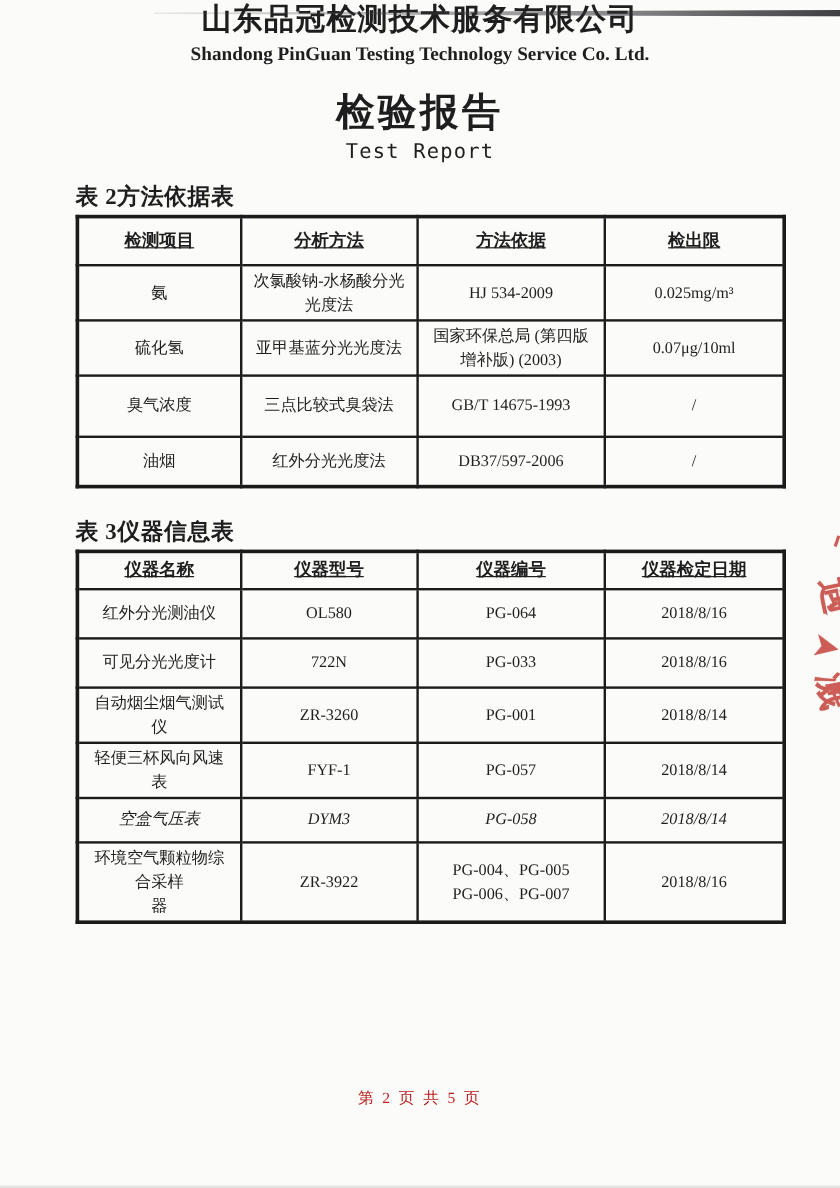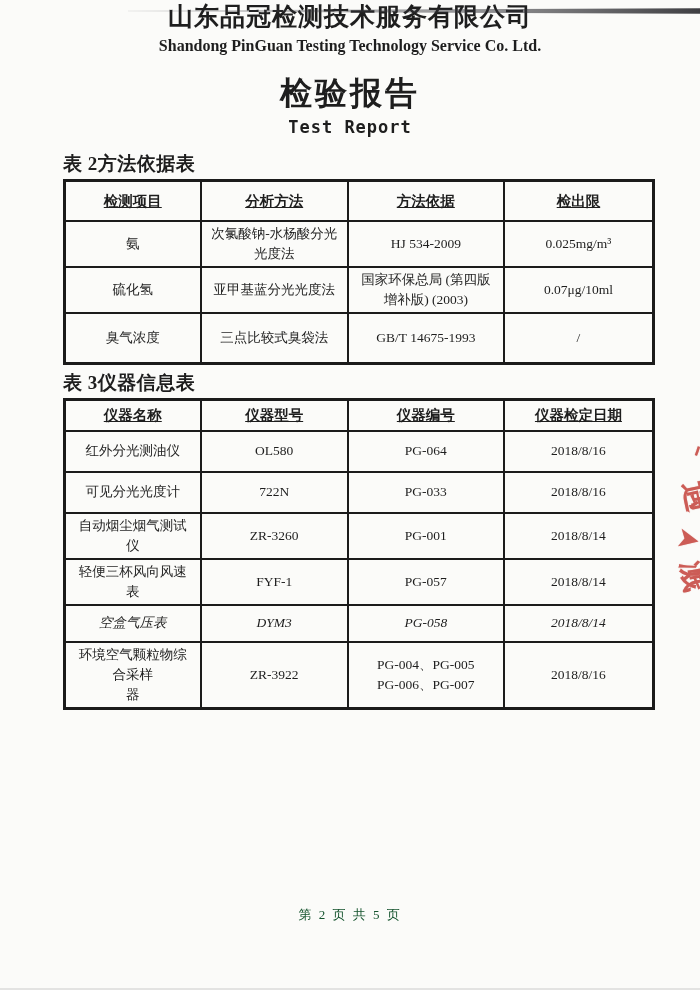--- a/index.html
+++ b/index.html
@@ -45,34 +45,34 @@
   .title-cn {
     font-size: 32px;
     font-weight: bold;
     letter-spacing: 3px;
     line-height: 40px;
     margin-top: 16px;
   }
   .title-en {
     font-family: "DejaVu Sans Mono", "Liberation Mono", monospace;
     font-size: 17px;
-    font-weight: 700;
+    font-weight: 400;
     letter-spacing: 1px;
     line-height: 24px;
     margin-top: 2px;
   }
   
   .caption {
     margin-left: 63px;
     font-size: 19px;
     font-weight: bold;
     letter-spacing: 0.5px;
   }
   .caption-t2 { margin-top: 12px; margin-bottom: 2px; }
-  .caption-t3 { margin-top: 5px; margin-bottom: 2px; }
+  .caption-t3 { margin-top: 23px; margin-bottom: 2px; }
   
   table {
     border-collapse: collapse;
     margin-left: 63px;
     width: 592px;
     table-layout: fixed;
   }
   table, th, td { border: 2px solid #1b1b1b; }
   table { border-width: 3px; }
   th, td {
@@ -96,21 +96,21 @@
   .t3 tbody tr:nth-child(5) { height: 37px; font-style: italic; }
   .t3 tbody tr:nth-child(6) { height: 56px; }
   
   .footer {
     position: absolute;
     top: 906px; left: 0;
     width: 100%;
     text-align: center;
     font-size: 13px;
     letter-spacing: 2px;
-    color: #14532d;
+    color: #b91c1c;
   }
   
   .stamp { position: absolute; top: 0; left: 0; width: 700px; height: 990px; pointer-events: none; }
   .sf {
     position: absolute;
     color: #c23a33;
     opacity: 0.82;
     font-weight: bold;
     text-shadow: 0 0 1px rgba(194,58,51,0.5);
   }
@@ -161,20 +161,26 @@
       <td>亚甲基蓝分光光度法</td>
       <td>国家环保总局 (第四版增补版) (2003)</td>
       <td>0.07μg/10ml</td>
     </tr>
     <tr>
       <td>臭气浓度</td>
       <td>三点比较式臭袋法</td>
       <td>GB/T 14675-1993</td>
       <td>/</td>
     </tr>
+    <tr>
+      <td>油烟</td>
+      <td>红外分光光度法</td>
+      <td>DB37/597-2006</td>
+      <td>/</td>
+    </tr>
   </tbody>
 </table>
 
 <div class="caption caption-t3">表 3仪器信息表</div>
 
 <table class="t3">
   <colgroup>
     <col style="width:23.1%">
       <col style="width:25.0%">
       <col style="width:26.5%">

